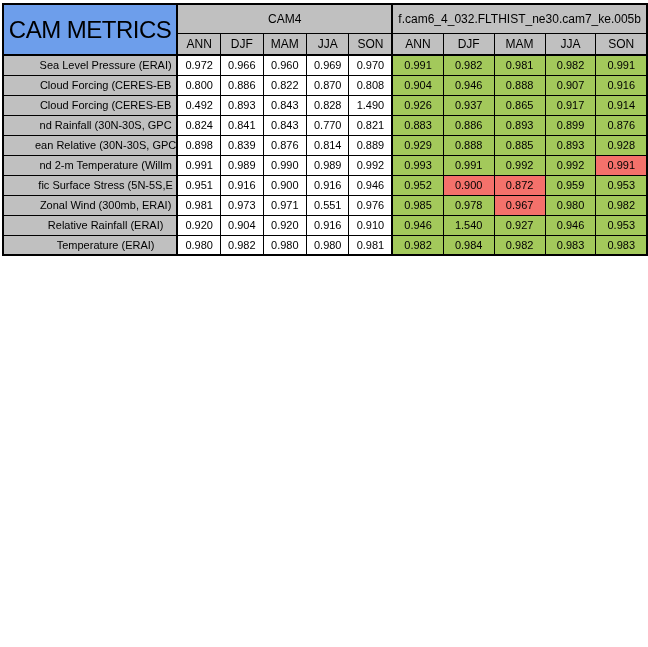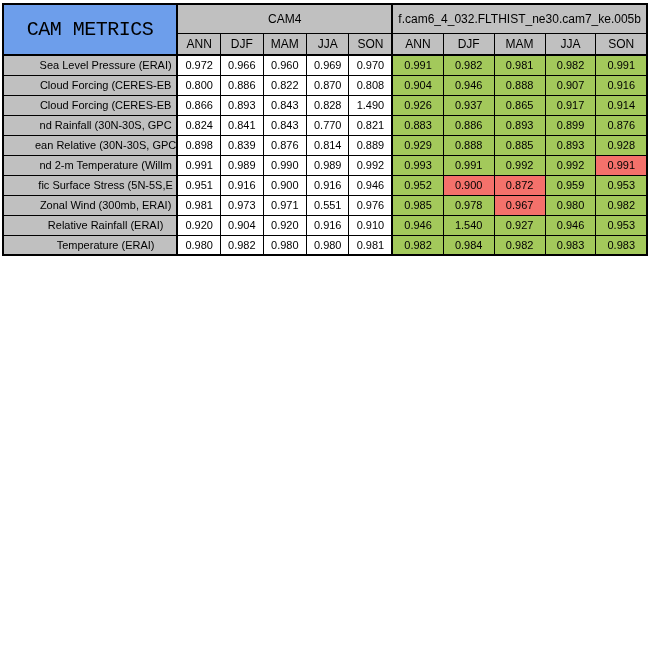--- a/index.html
+++ b/index.html
@@ -32,26 +32,25 @@
     border: 1px solid var(--border-c);
     padding: 0;
     text-align: center;
     vertical-align: middle;
     overflow: hidden;
     white-space: nowrap;
     color: #000;
   }
   .title-cell {
     background: var(--title-bg);
-    font-size: 20px;
+    font-size: 24px;
     letter-spacing: -0.5px;
     font-weight: normal;
     border-bottom: 2px solid var(--border-c);
     border-right: 2px solid var(--border-c);
-    font-family: Liberation Mono, monospace;
   }
   th.group {
     background: var(--header-bg);
     font-size: 12px;
     font-weight: normal;
     height: 29px;
   }
   th.season {
     background: var(--header-bg);
     font-size: 12px;
@@ -134,21 +133,21 @@
           <td class="val baseline">0.870</td>
           <td class="val baseline sep-right">0.808</td>
           <td class="val better">0.904</td>
           <td class="val better">0.946</td>
           <td class="val better">0.888</td>
           <td class="val better">0.907</td>
           <td class="val better">0.916</td>
         </tr>
         <tr>
           <td class="label-cell">Cloud Forcing (CERES-EB</td>
-          <td class="val baseline">0.866</td>
+          <td class="val baseline">0.492</td>
           <td class="val baseline">0.893</td>
           <td class="val baseline">0.843</td>
           <td class="val baseline">0.828</td>
           <td class="val baseline sep-right">1.490</td>
           <td class="val better">0.926</td>
           <td class="val better">0.937</td>
           <td class="val better">0.865</td>
           <td class="val better">0.917</td>
           <td class="val better">0.914</td>
         </tr>

